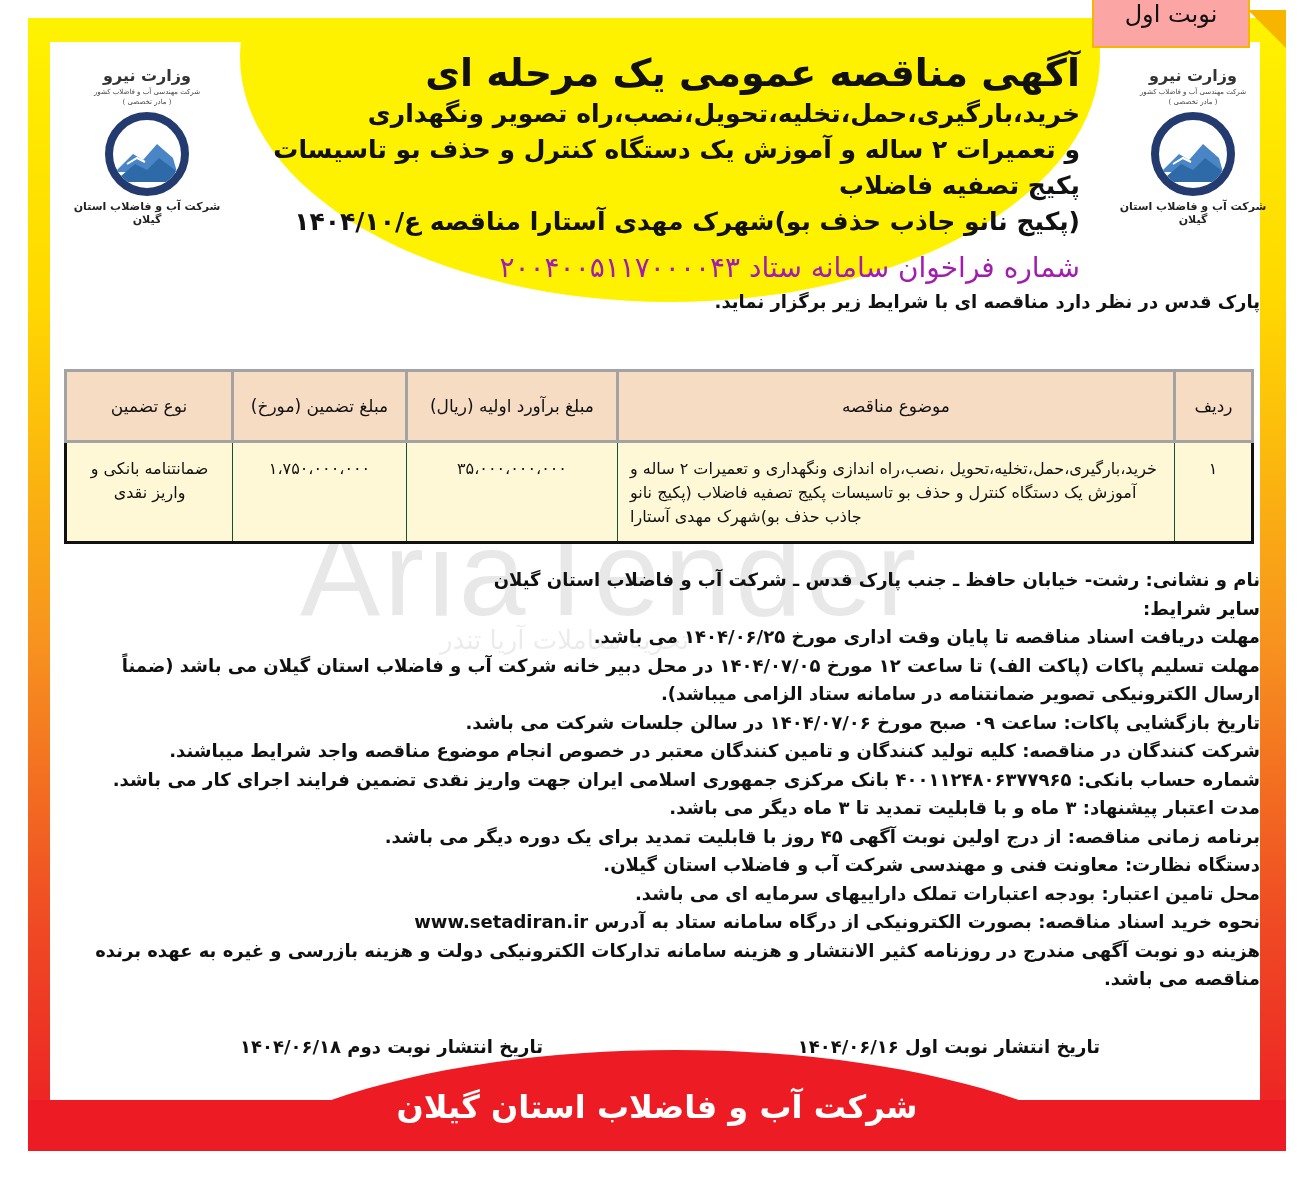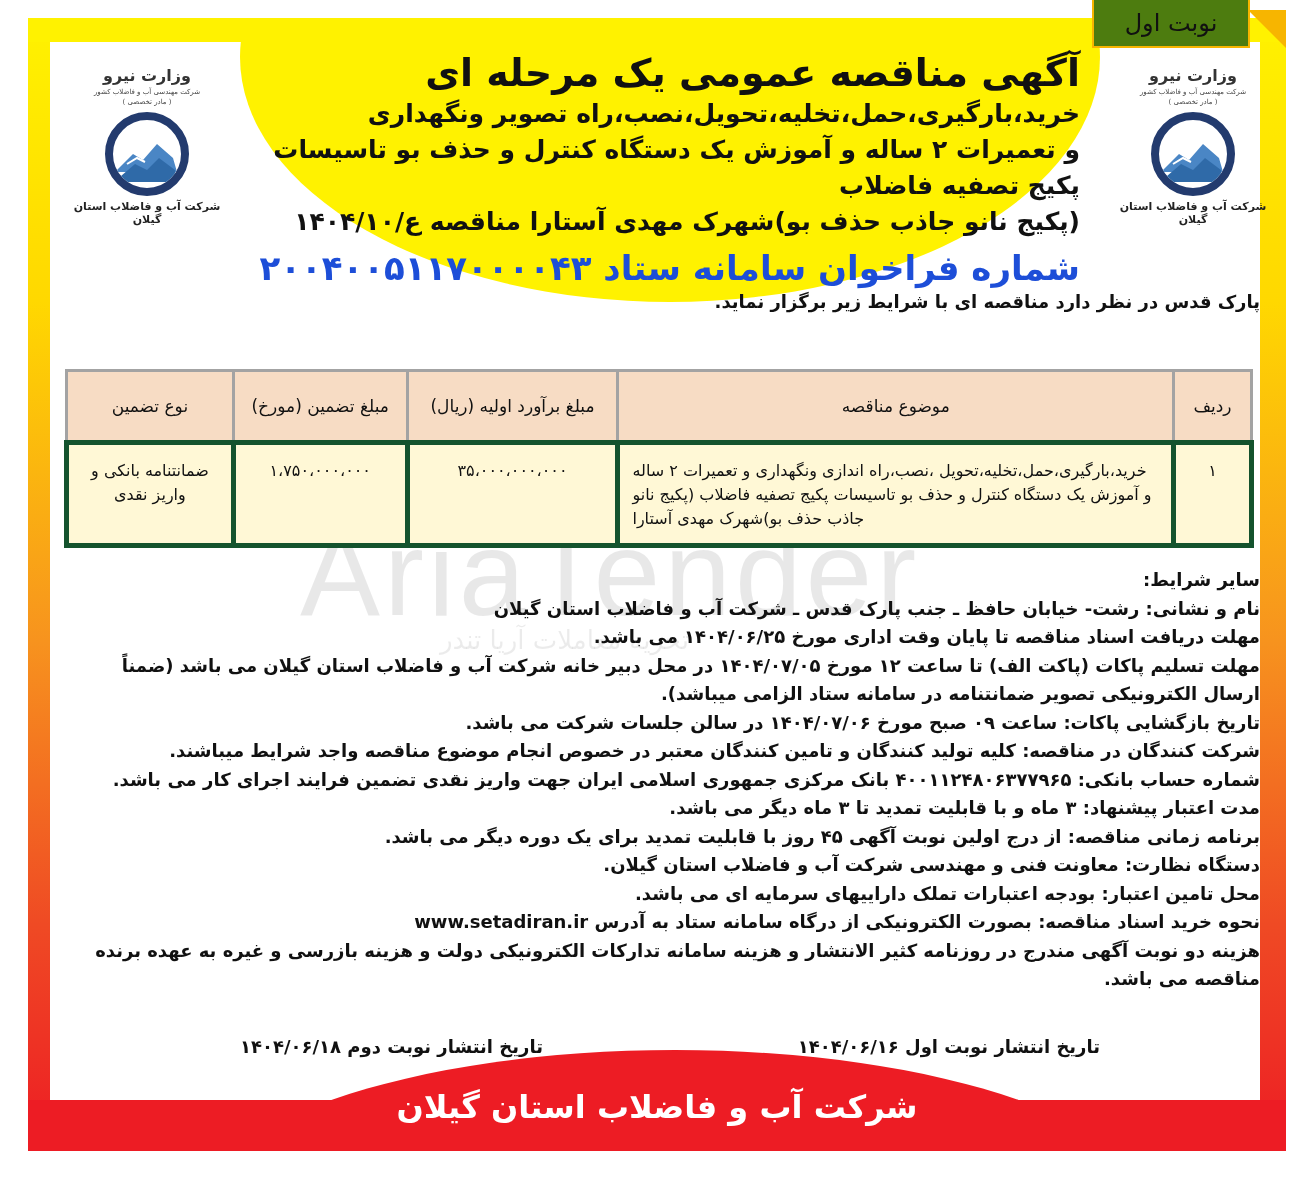--- a/index.html
+++ b/index.html
@@ -31,22 +31,22 @@
     .bottom-bar {
       position: absolute; left: 28px; top: 1100px; width: 1258px; height: 51px;
       background: #ed1c24;
     }
     .footer-text {
       position: absolute; left: 28px; top: 1088px; width: 1258px; text-align: center;
       color: #ffffff; font-weight: bold; font-size: 32px; z-index: 5;
     }
     .round-badge {
       position: absolute; left: 1092px; top: 0px; width: 154px; height: 46px;
-      background: #4d7c0f; border: 2px solid #f7b500; border-top: none;
-      display: flex; align-items: center; justify-content: center;
+      background: #fca5a5; border: 2px solid #f7b500; border-top: none;
+      display: flex; justify-content: center;
       font-size: 24px; color: #111; z-index: 6;
       font-family: "DejaVu Sans", sans-serif;
     }
     .badge-fold {
       position: absolute; left: 1248px; top: 10px; width: 0; height: 0;
       border-left: 38px solid transparent; border-top: 38px solid #f7b500; z-index: 5;
       transform: rotate(0deg);
     }
     .logo {
       position: absolute; width: 170px; text-align: center; z-index: 3;
@@ -60,35 +60,35 @@
     }
     .logo .l4 { font-size: 11px; font-weight: bold; color: #222; }
     .logo-left { left: 62px; top: 66px; }
     .logo-right { left: 1108px; top: 66px; }
     .title-block {
       position: absolute; left: 230px; top: 50px; width: 850px; text-align: right; z-index: 3;
       color: #111;
     }
     .t-main { font-size: 38px; font-weight: bold; line-height: 46px; }
     .t-sub { font-size: 25px; font-weight: bold; line-height: 36px; }
-    .t-red { font-size: 34px; font-weight: bold; color: #1d4ed8; line-height: 40px; margin-top: 8px; }
+    .t-red { font-size: 28px; font-weight: normal; color: #a21caf; line-height: 40px; margin-top: 8px; }
     .intro {
       position: absolute; left: 60px; top: 287px; width: 1200px; z-index: 3;
       font-size: 18px; font-weight: bold; line-height: 29px; color: #111; text-align: right;
     }
     table.tender {
       position: absolute; left: 64px; top: 369px; width: 1190px; z-index: 3;
       border-collapse: collapse; border: 3px solid #111; font-size: 16px; color: #111;
     }
     table.tender th {
       background: #f7dcc4; height: 66px; font-weight: normal; border: 3px solid #a3a3a3;
       text-align: center; font-size: 17px;
     }
     table.tender td {
-      background: #fff8d6; border: 5px solid #14532d; vertical-align: top;
+      background: #fff8d6; border: 1px solid #14532d; vertical-align: top;
       padding: 14px 12px 4px 12px; text-align: center; font-size: 16px; line-height: 24px; height: 80px;
     }
     table.tender td.subject { text-align: left; }
     .watermark {
       position: absolute; left: 300px; top: 504px; width: 720px; z-index: 2;
       font-size: 120px; font-weight: normal; color: rgba(0,0,0,0.09);
       direction: ltr; font-family: "Liberation Sans", sans-serif; letter-spacing: 4px;
     }
     .wm-sub {
       position: absolute; left: 440px; top: 625px; font-size: 26px; color: rgba(0,0,0,0.08); z-index: 2;
@@ -178,22 +178,22 @@
       <td>۱</td>
       <td class="subject">خرید،بارگیری،حمل،تخلیه،تحویل ،نصب،راه اندازی ونگهداری و تعمیرات ۲ ساله و آموزش یک دستگاه کنترل و حذف بو تاسیسات پکیج تصفیه فاضلاب (پکیج نانو جاذب حذف بو)شهرک مهدی آستارا</td>
       <td>۳۵،۰۰۰،۰۰۰،۰۰۰</td>
       <td>۱،۷۵۰،۰۰۰،۰۰۰</td>
       <td>ضمانتنامه بانکی و واریز نقدی</td>
     </tr>
   </tbody>
 </table>
 
 <div class="conditions">
+  <p>نام و نشانی: رشت- خیابان حافظ ـ جنب پارک قدس ـ شرکت آب و فاضلاب استان گیلان</p>
   <p>سایر شرایط:</p>
-  <p>نام و نشانی: رشت- خیابان حافظ ـ جنب پارک قدس ـ شرکت آب و فاضلاب استان گیلان</p>
   <p>مهلت دریافت اسناد مناقصه تا پایان وقت اداری مورخ ۱۴۰۴/۰۶/۲۵ می باشد.</p>
   <p>مهلت تسلیم پاکات (پاکت الف) تا ساعت ۱۲ مورخ ۱۴۰۴/۰۷/۰۵ در محل دبیر خانه شرکت آب و فاضلاب استان گیلان می باشد (ضمناً ارسال الکترونیکی تصویر ضمانتنامه در سامانه ستاد الزامی میباشد).</p>
   <p>تاریخ بازگشایی پاکات: ساعت ۰۹ صبح مورخ ۱۴۰۴/۰۷/۰۶ در سالن جلسات شرکت می باشد.</p>
   <p>شرکت کنندگان در مناقصه: کلیه تولید کنندگان و تامین کنندگان معتبر در خصوص انجام موضوع مناقصه واجد شرایط میباشند.</p>
   <p>شماره حساب بانکی: ۴۰۰۱۱۲۴۸۰۶۳۷۷۹۶۵ بانک مرکزی جمهوری اسلامی ایران جهت واریز نقدی تضمین فرایند اجرای کار می باشد.</p>
   <p>مدت اعتبار پیشنهاد: ۳ ماه و با قابلیت تمدید تا ۳ ماه دیگر می باشد.</p>
   <p>برنامه زمانی مناقصه: از درج اولین نوبت آگهی ۴۵ روز با قابلیت تمدید برای یک دوره دیگر می باشد.</p>
   <p>دستگاه نظارت: معاونت فنی و مهندسی شرکت آب و فاضلاب استان گیلان.</p>
   <p>محل تامین اعتبار: بودجه اعتبارات تملک داراییهای سرمایه ای می باشد.</p>
   <p>نحوه خرید اسناد مناقصه: بصورت الکترونیکی از درگاه سامانه ستاد به آدرس www.setadiran.ir</p>

